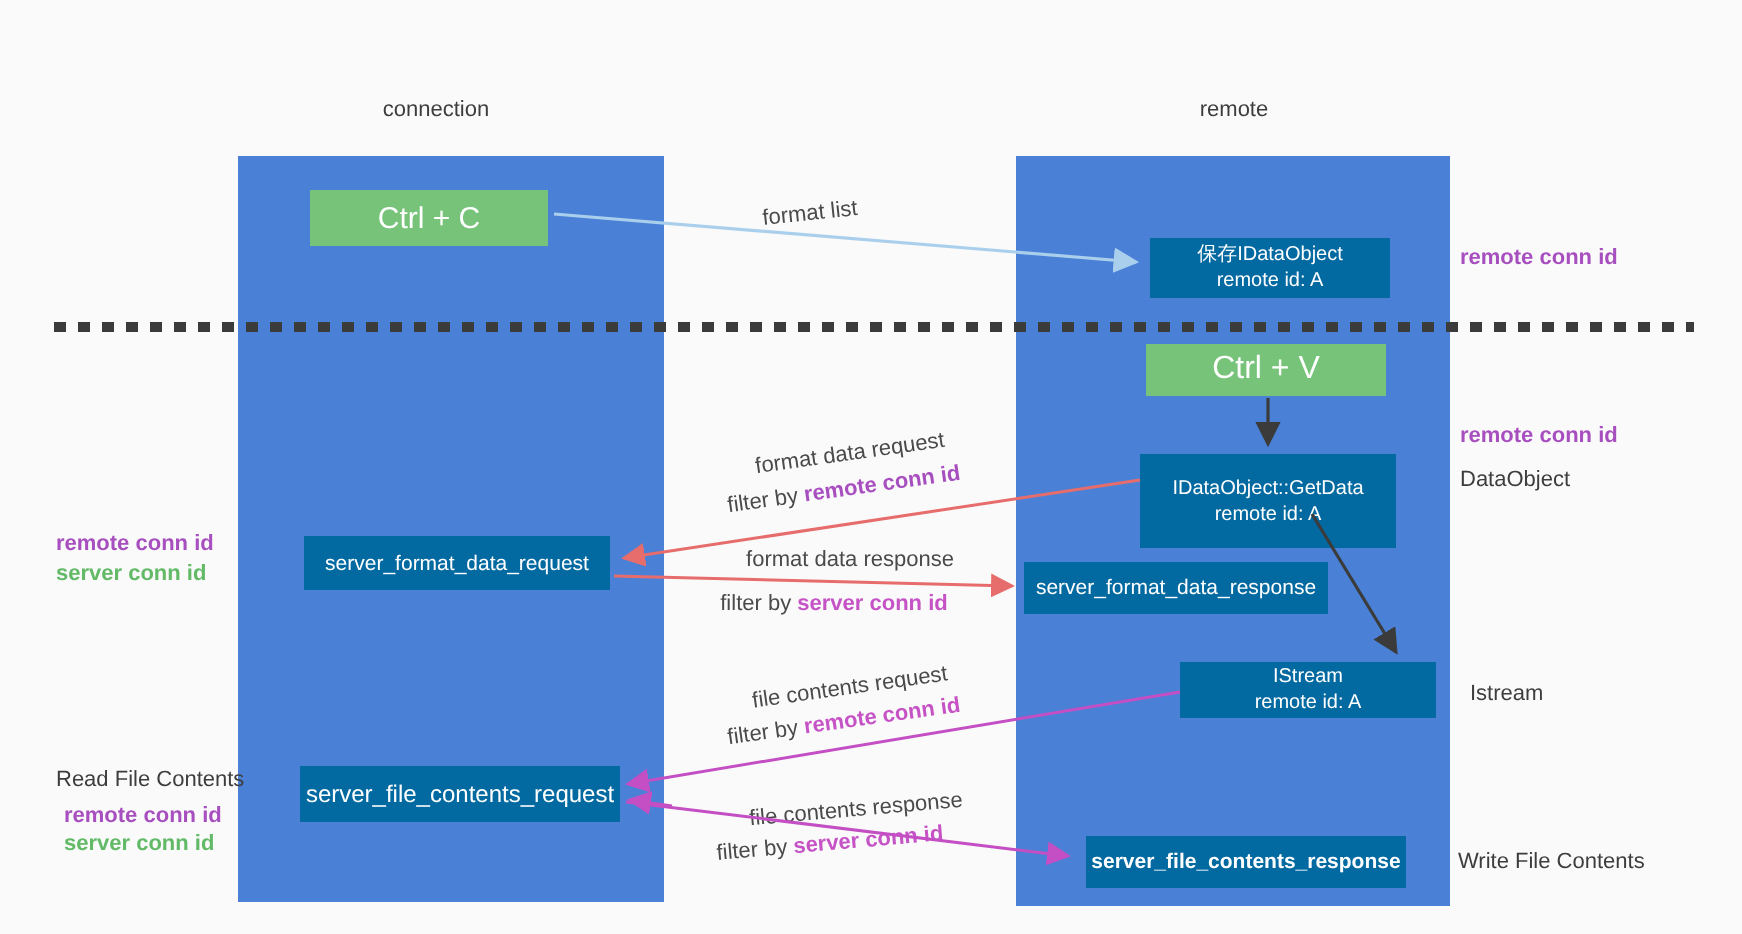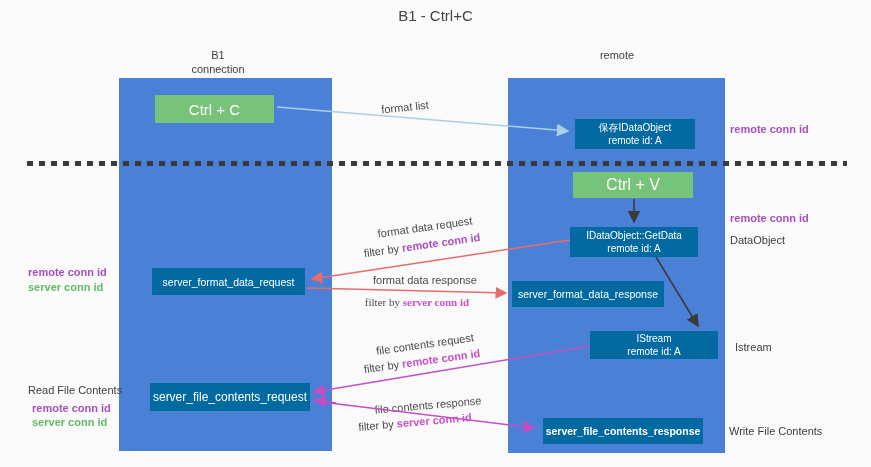--- a/index.html
+++ b/index.html
@@ -15,21 +15,21 @@
   .panel{background:#4a81d6;}
   .panel-left{left:119px;top:78px;width:213px;height:373px;}
   .panel-right{left:508px;top:78px;width:217px;height:375px;}
   .node{display:flex;flex-direction:column;align-items:center;justify-content:center;
         color:#fff;text-align:center;}
   .green{background:#77c37a;}
   .orange{background:#0369a1;}
   .n-ctrlc{left:155px;top:95px;width:119px;height:28px;font-size:15px;}
   .n-ctrlv{left:573px;top:172px;width:120px;height:26px;font-size:16px;}
   .n-save{left:575px;top:119px;width:120px;height:30px;font-size:10px;line-height:13px;}
-  .n-getdata{left:570px;top:227px;width:128px;height:30px;font-size:10px;line-height:13px;}
+  .n-getdata{left:570px;top:227px;width:128px;height:47px;font-size:10px;line-height:13px;}
   .n-istream{left:590px;top:331px;width:128px;height:28px;font-size:10px;line-height:13px;}
   .n-fmtreq{left:152px;top:268px;width:153px;height:27px;font-size:10.5px;}
   .n-fmtresp{left:512px;top:281px;width:152px;height:26px;font-size:10.5px;}
   .n-filereq{left:150px;top:383px;width:160px;height:28px;font-size:12px;}
   .n-fileresp{left:543px;top:418px;width:160px;height:26px;font-size:10.5px;font-weight:bold;}
   .dashed{left:27px;top:161px;width:820px;height:5px;
     background:repeating-linear-gradient(90deg,#3b3b3b 0 6px,transparent 6px 12px);}
   .side{font-size:11px;line-height:14px;}
   .purple{color:#a84fc0;font-weight:bold;}
   .greenid{color:#62ba67;font-weight:bold;}
@@ -37,25 +37,23 @@
   .arrow-label{font-size:11px;color:#4a4a4a;text-align:center;}
   .rot8{transform:rotate(-8deg);}
   .rot6{transform:rotate(-6deg);}
   .rot5{transform:rotate(-5deg);}
   svg.arrow-layer{left:0;top:0;pointer-events:none;}
 </style>
 </head>
 <body>
 
 <div class="abs title">
-  <div>B1 - Ctrl+C</div>
 </div>
 
 <div class="abs col-header" style="left:148px;">
-  <div>B1</div>
   <div>connection</div>
 </div>
 <div class="abs col-header" style="left:547px;">
   <div>remote</div>
 </div>
 
 <div class="abs panel panel-left"></div>
 <div class="abs panel panel-right"></div>
 
 <div class="abs dashed"></div>
@@ -98,21 +96,21 @@
 
 <div class="abs arrow-label rot6" style="left:330px;top:101px;width:150px;">format list</div>
 
 <div class="abs arrow-label rot8" style="left:345px;top:221px;width:160px;">format data request</div>
 <div class="abs arrow-label rot8" style="left:332px;top:239px;width:180px;">
   <span>filter by</span>
   <span class="purple">remote conn id</span>
 </div>
 
 <div class="abs arrow-label" style="left:345px;top:274px;width:160px;">format data response</div>
-<div class="abs arrow-label" style="left:337px;top:296px;width:160px;font-family:Liberation Serif, serif;">
+<div class="abs arrow-label" style="left:337px;top:296px;width:160px;">
   <span>filter by</span>
   <span class="magenta">server conn id</span>
 </div>
 
 <div class="abs arrow-label rot8" style="left:345px;top:338px;width:160px;">file contents request</div>
 <div class="abs arrow-label rot8" style="left:332px;top:355px;width:180px;">
   <span>filter by</span>
   <span class="magenta">remote conn id</span>
 </div>
 

